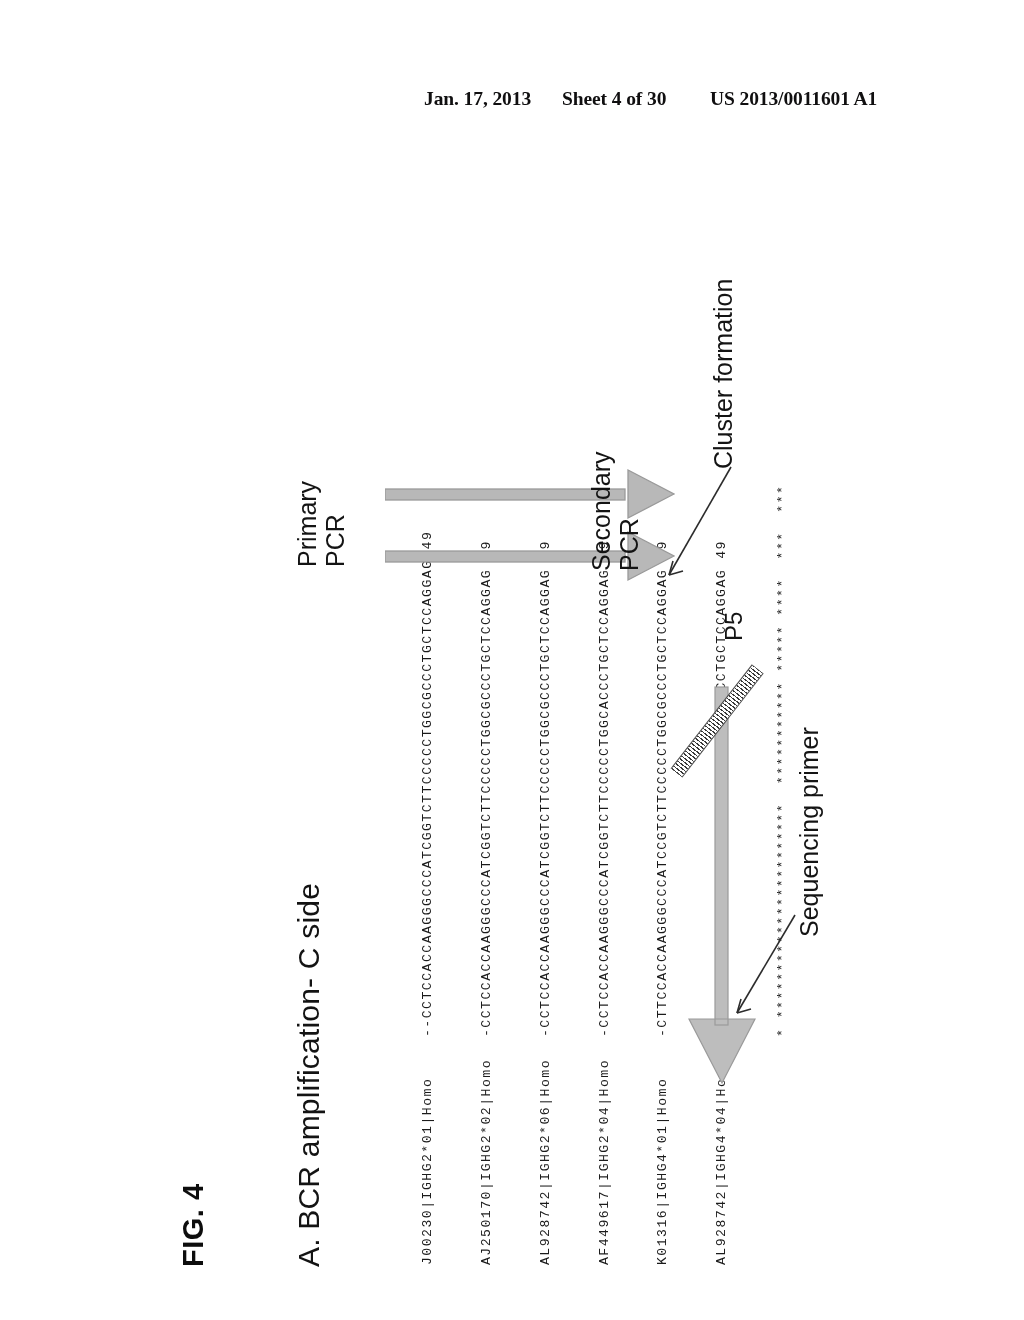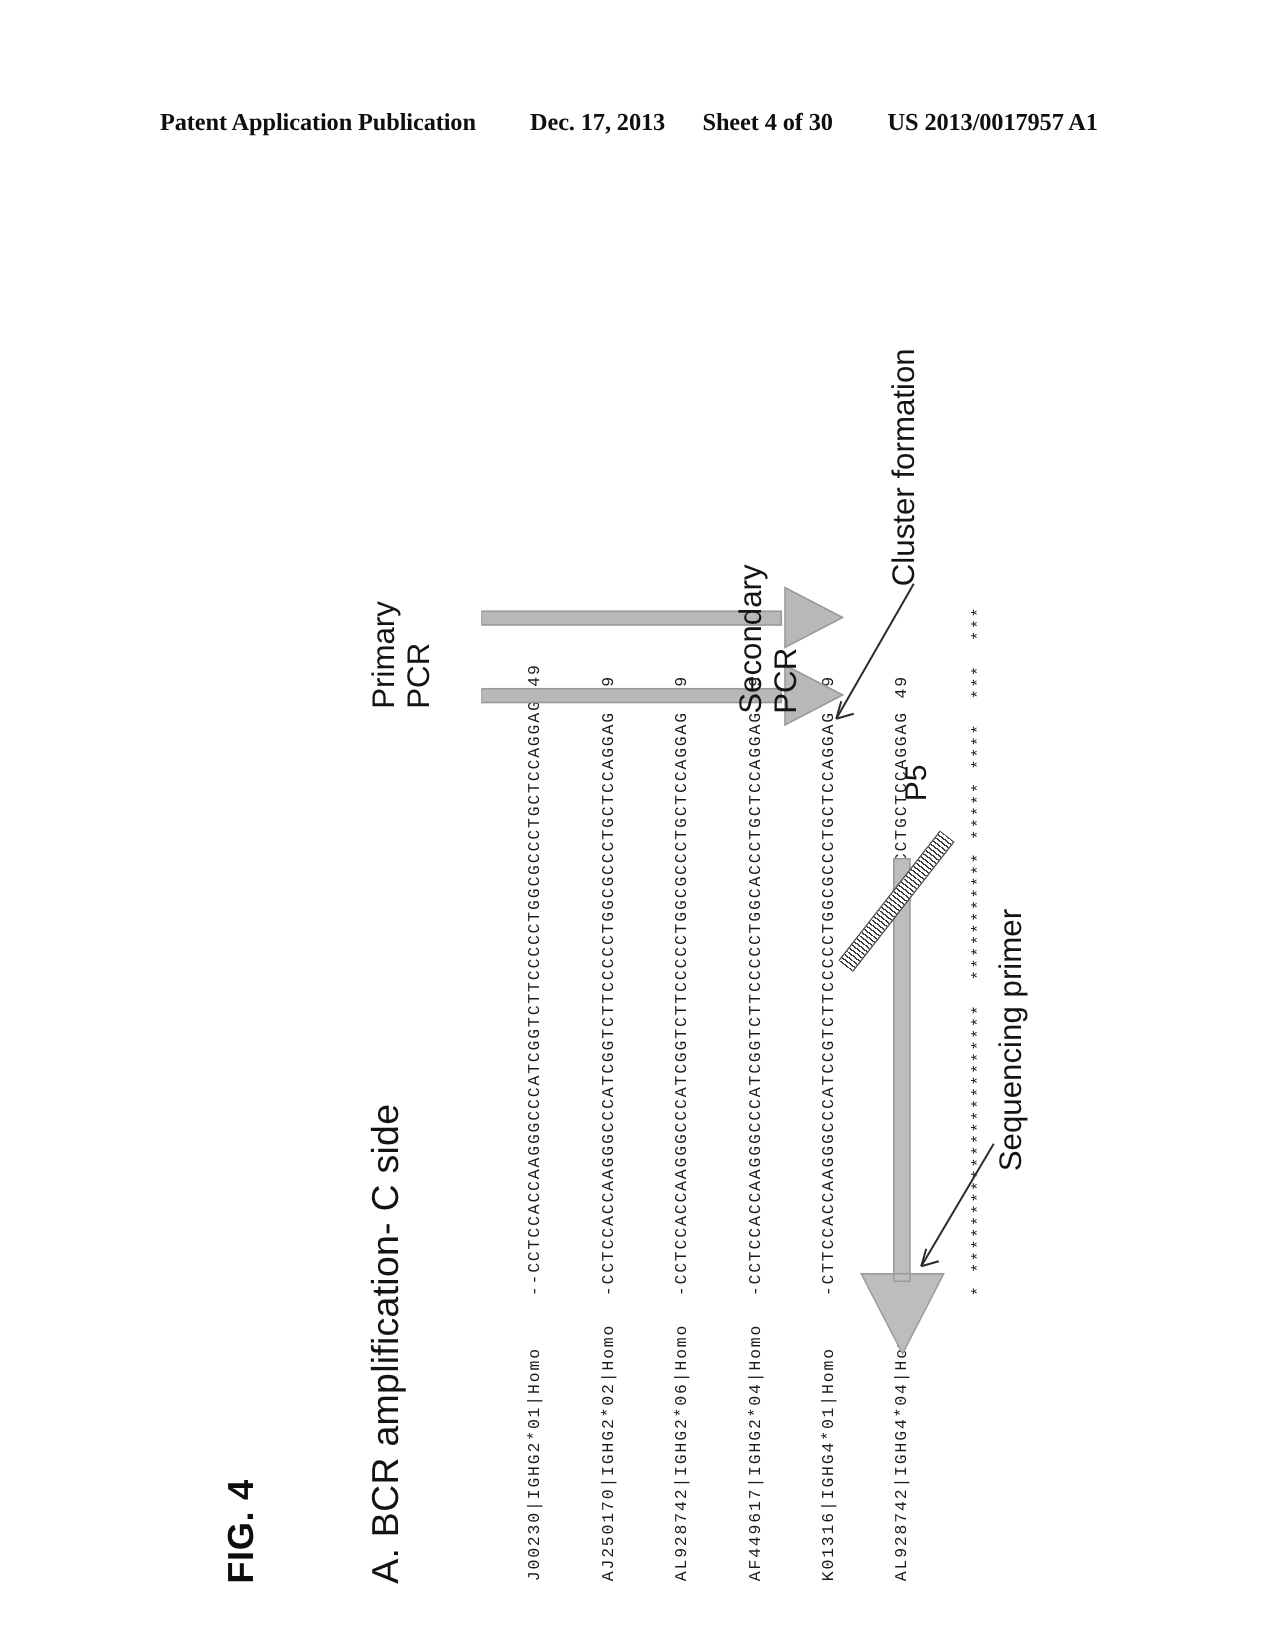--- a/index.html
+++ b/index.html
@@ -129,24 +129,23 @@
     transform: rotate(38deg);
     transform-origin: 0 50%;
     border-top: 1px solid #4a4a4a;
     border-bottom: 1px solid #4a4a4a;
   }
 </style>
 </head>
 <body>
 
 <div id="page-header">
-  <span class="hdr-pub">Patent Application Publication</span>
-  <span class="hdr-date">Dec. 17, 2013</span>
+  <span class="hdr-date">Jan. 17, 2013</span>
   <span class="hdr-sheet">Sheet 4 of 30</span>
-  <span class="hdr-num">US 2013/0017957 A1</span>
+  <span class="hdr-num">US 2013/0011601 A1</span>
 </div>
 
 <div id="figure-stage">
 
   <div class="abs" id="fig-label">FIG. 4</div>
 
   <div class="abs" id="panel-a-title">A.  BCR amplification- C side</div>
 
   <div class="abs" id="alignment">
     <span class="align-row"><span class="acc">J00230|IGHG2*01|Homo</span><span class="seq">--CCTCCACCAAGGGCCCATCGGTCTTCCCCCTGGCGCCCTGCTCCAGGAG</span><span class="num">49</span></span>

